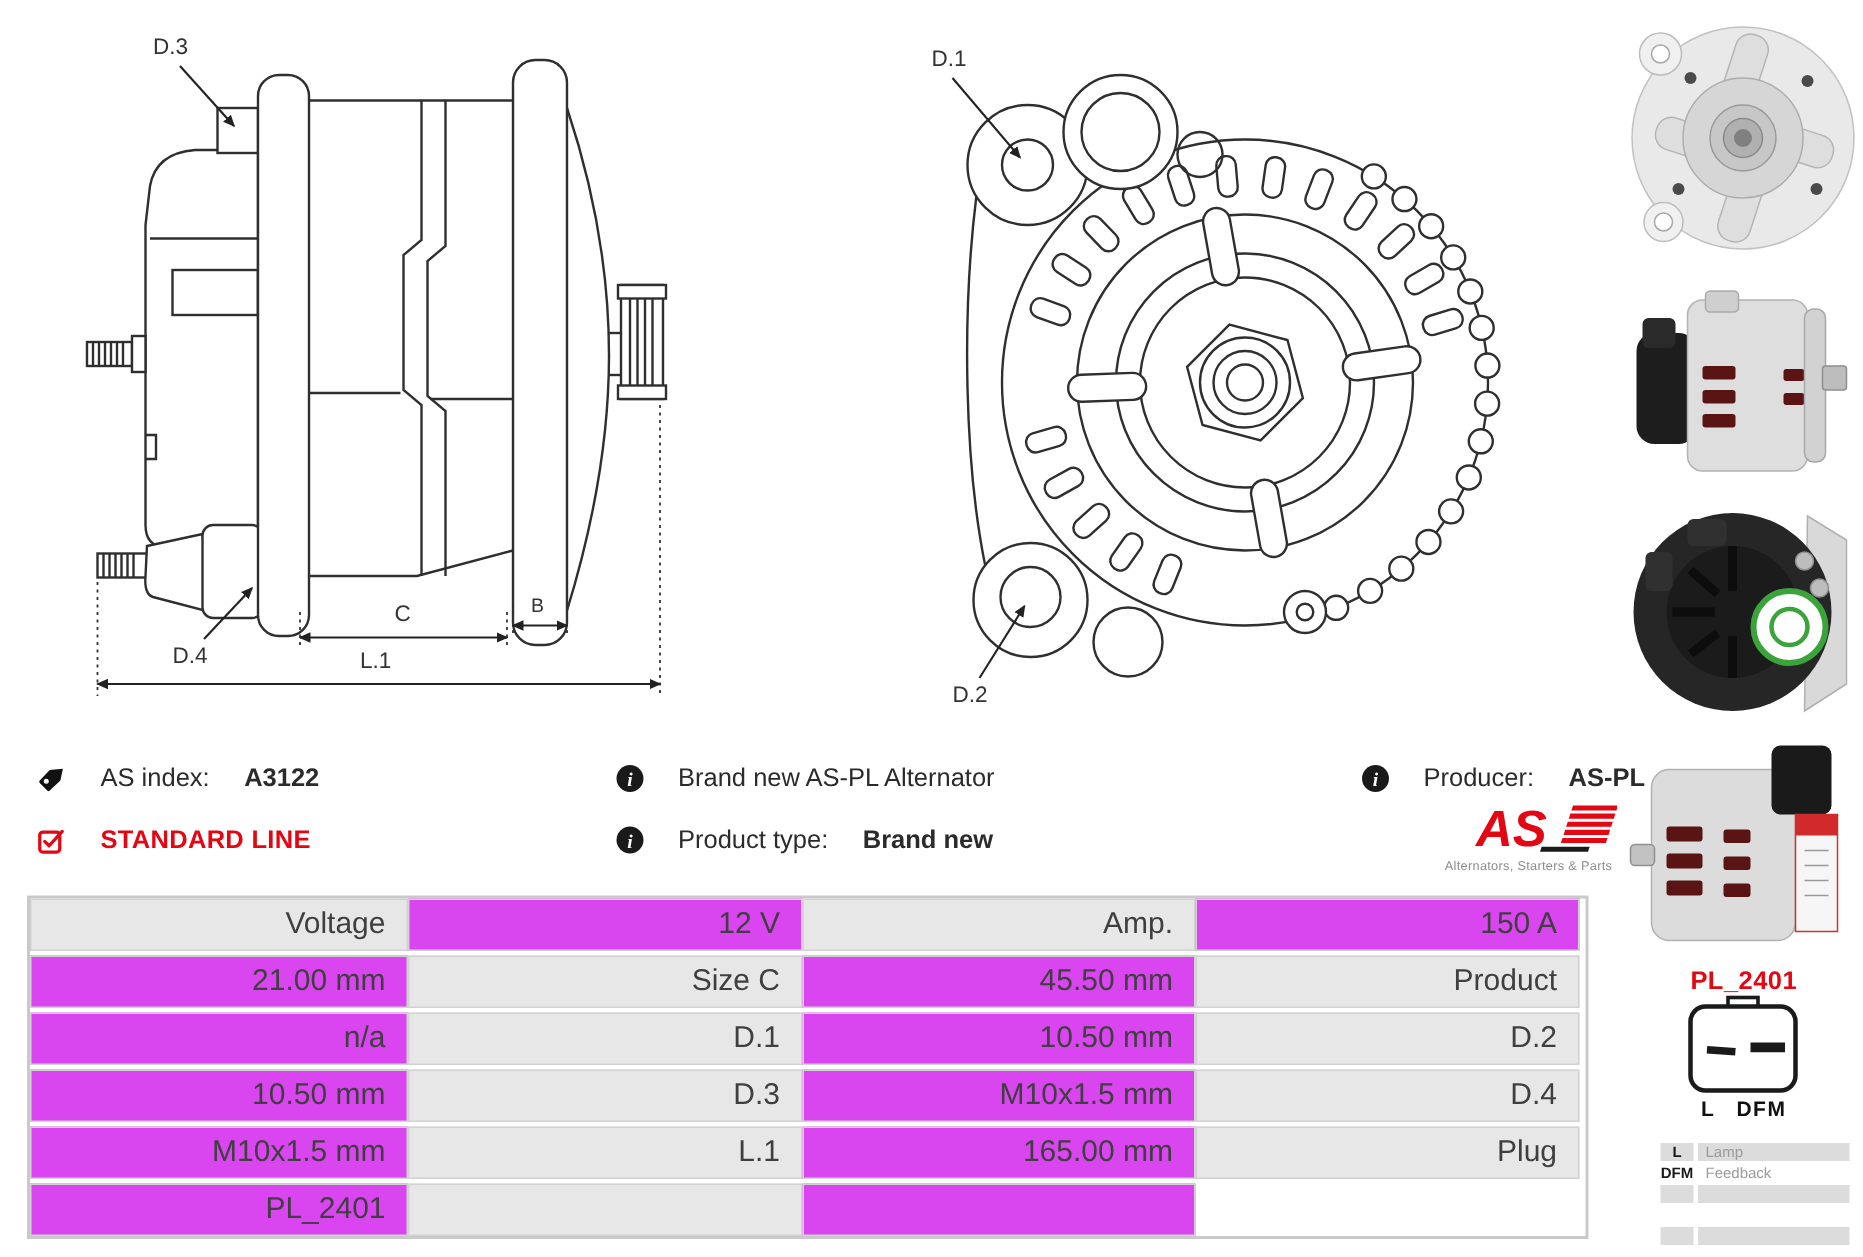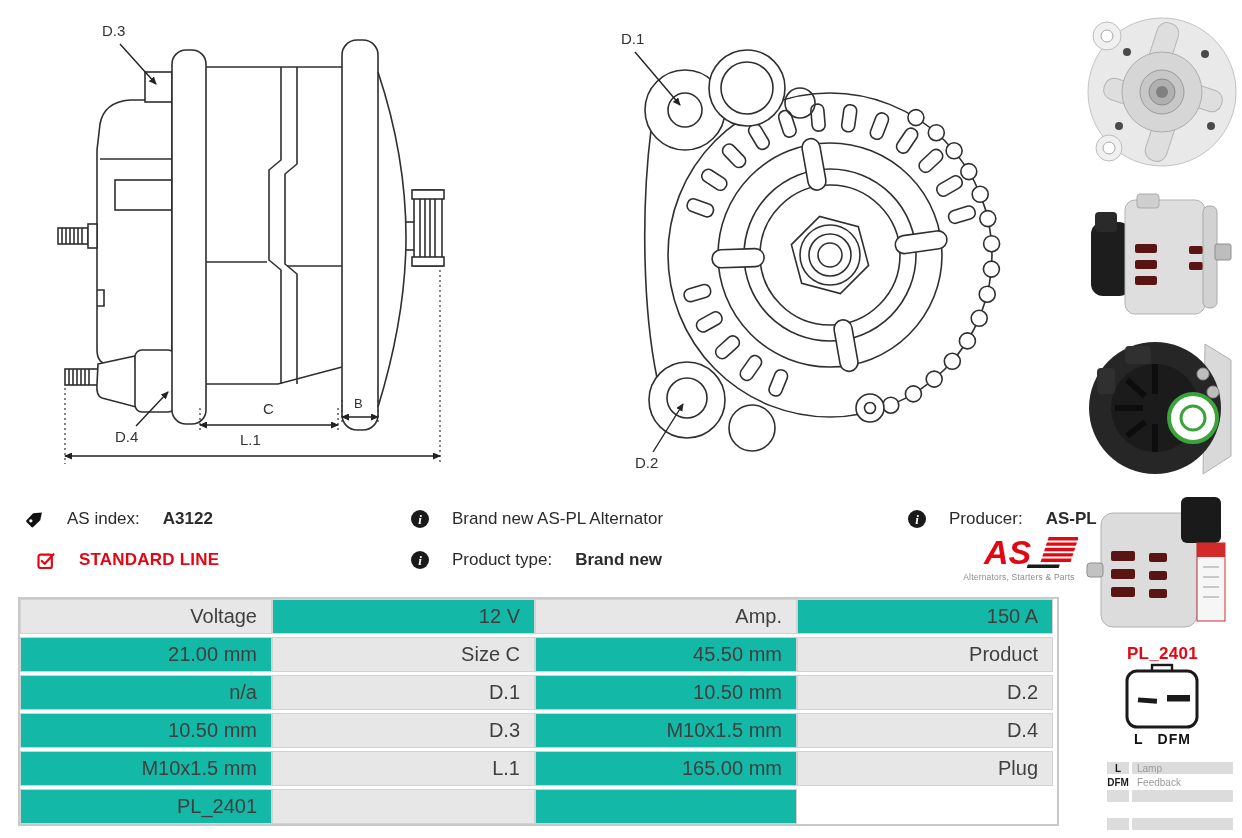--- a/index.html
+++ b/index.html
@@ -42,21 +42,21 @@
   .spec-table {
     position:absolute; left:18px; top:597px; width:1041px;
     border:2px solid #c9c9c9; background:#fff;
     display:grid;
     grid-template-columns:252px 263px 262px 256px;
     grid-auto-rows:35px; row-gap:3px; column-gap:0;
   }
   .cell { display:flex; align-items:center; justify-content:flex-end;
     padding-right:14px; font-size:20px; color:#3f3f3f; border:1px solid #d2d2d2; }
   .cell.lab { background:#e7e7e7; }
-  .cell.val { background:#14b8a6; }
+  .cell.val { background:#d946ef; }
 
   
   .plug-code { position:absolute; left:1090px; top:644px; width:145px; text-align:center;
     color:#e30613; font-weight:700; font-size:17px; letter-spacing:0.3px; }
   .plug-draw { position:absolute; left:1117px; top:662px; }
   .plug-pins { position:absolute; left:1090px; top:731px; width:145px; text-align:center;
     font-weight:700; font-size:14px; color:#111; letter-spacing:1px; }
   .plug-pins span { margin:0 7px; }
   .legend { position:absolute; left:1107px; top:762px; width:126px; font-size:10px; }
   .legend-row { display:flex; gap:3px; height:12px; margin-bottom:2px; align-items:stretch; }
@@ -320,21 +320,21 @@
   <span class="ico">
     <svg width="21" height="21" viewBox="0 0 24 24">
         <path d="M21.5 3.5 L11 4.5 L3 13 Q2 14 3 15 L9 21 Q10 22 11 21 L19.5 13 Z" fill="#111"></path>
         <circle cx="8.2" cy="13.6" r="2" fill="#fff"></circle>
       </svg>
   </span>
   <span>AS index:</span>
   <b>A3122</b>
 </div>
 
-<div class="info-item" style="left:36px; top:550px;text-align:right;">
+<div class="info-item" style="left:24px; top:550px;text-align:right;">
   <span class="ico">
     <svg width="21" height="21" viewBox="0 0 24 24" fill="none" stroke="#e30613" stroke-width="2.6">
       <rect x="3" y="5" width="16" height="16" rx="2.5"></rect>
         <path d="M7 12.5 L10.5 16 L21 4.5" stroke-linecap="round" stroke-linejoin="round"></path>
     </svg>
   </span>
   <span class="standard">STANDARD LINE</span>
 </div>
 
 <div class="info-item" style="left:411px; top:509px;">

